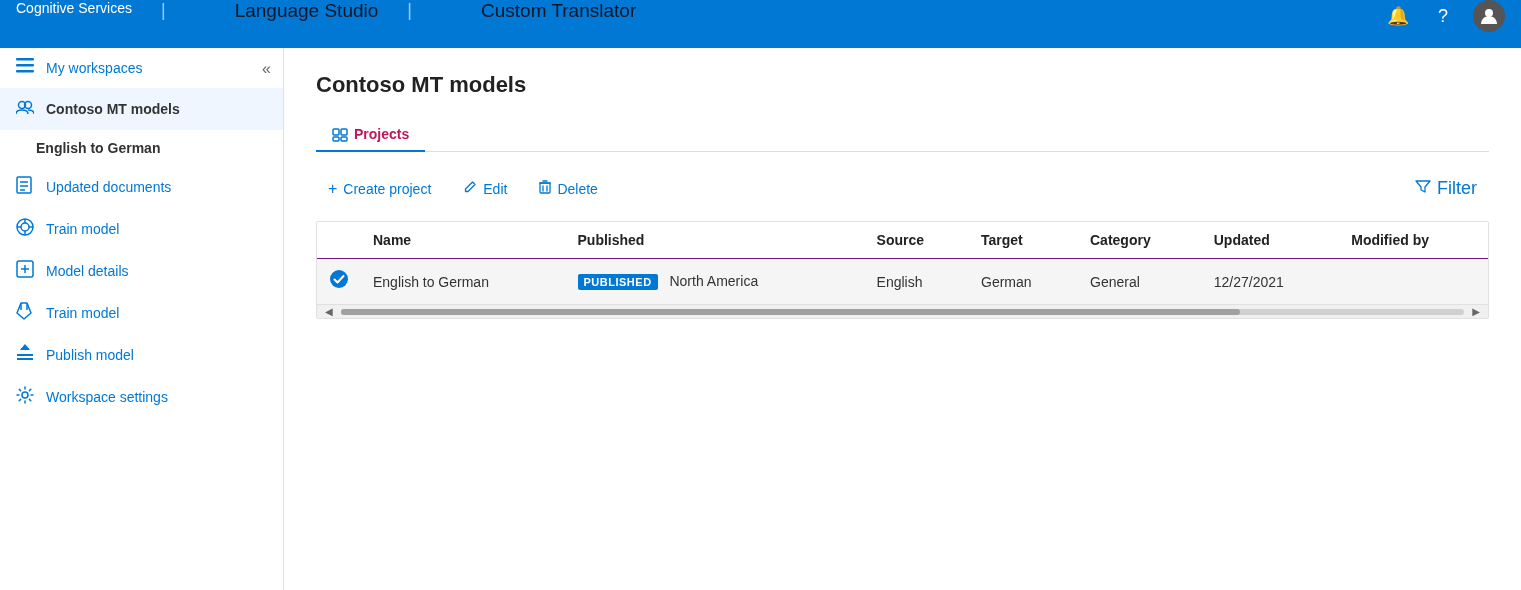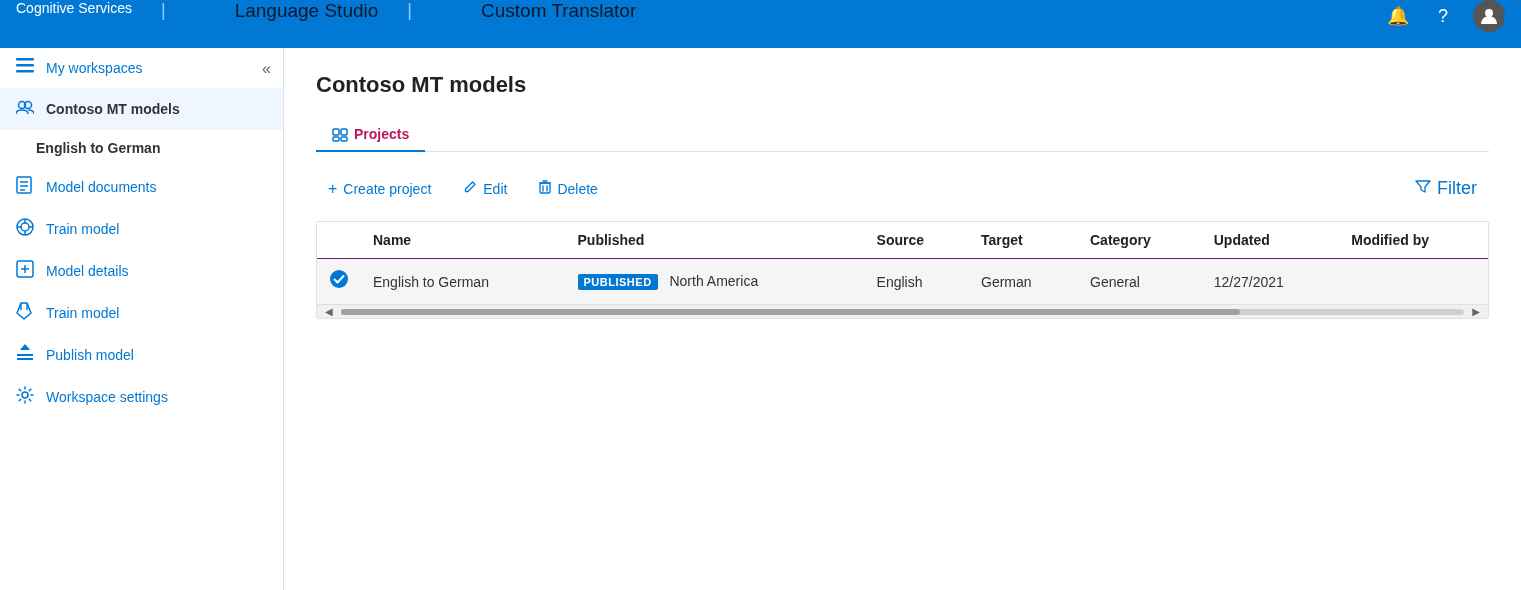--- a/index.html
+++ b/index.html
@@ -323,21 +323,21 @@
 
     <div class="sidebar-item">
       <span class="sidebar-icon">
         <svg width="16" height="18" viewBox="0 0 16 18" fill="none" xmlns="http://www.w3.org/2000/svg">
           <rect x="1" y="1" width="14" height="16" rx="1" stroke="#0078d4" stroke-width="1.5"></rect>
           <line x1="4" y1="6" x2="12" y2="6" stroke="#0078d4" stroke-width="1.5"></line>
           <line x1="4" y1="10" x2="12" y2="10" stroke="#0078d4" stroke-width="1.5"></line>
           <line x1="4" y1="14" x2="9" y2="14" stroke="#0078d4" stroke-width="1.5"></line>
         </svg>
       </span>
-      <span>Model documents</span>
+      <span>Updated documents</span>
     </div>
 
     <div class="sidebar-item">
       <span class="sidebar-icon">
         <svg width="18" height="18" viewBox="0 0 18 18" fill="none" xmlns="http://www.w3.org/2000/svg">
           <circle cx="9" cy="9" r="8" stroke="#0078d4" stroke-width="1.5"></circle>
           <circle cx="9" cy="9" r="4" stroke="#0078d4" stroke-width="1.5"></circle>
           <line x1="9" y1="1" x2="9" y2="5" stroke="#0078d4" stroke-width="1.5"></line>
           <line x1="9" y1="13" x2="9" y2="17" stroke="#0078d4" stroke-width="1.5"></line>
           <line x1="1" y1="9" x2="5" y2="9" stroke="#0078d4" stroke-width="1.5"></line>

